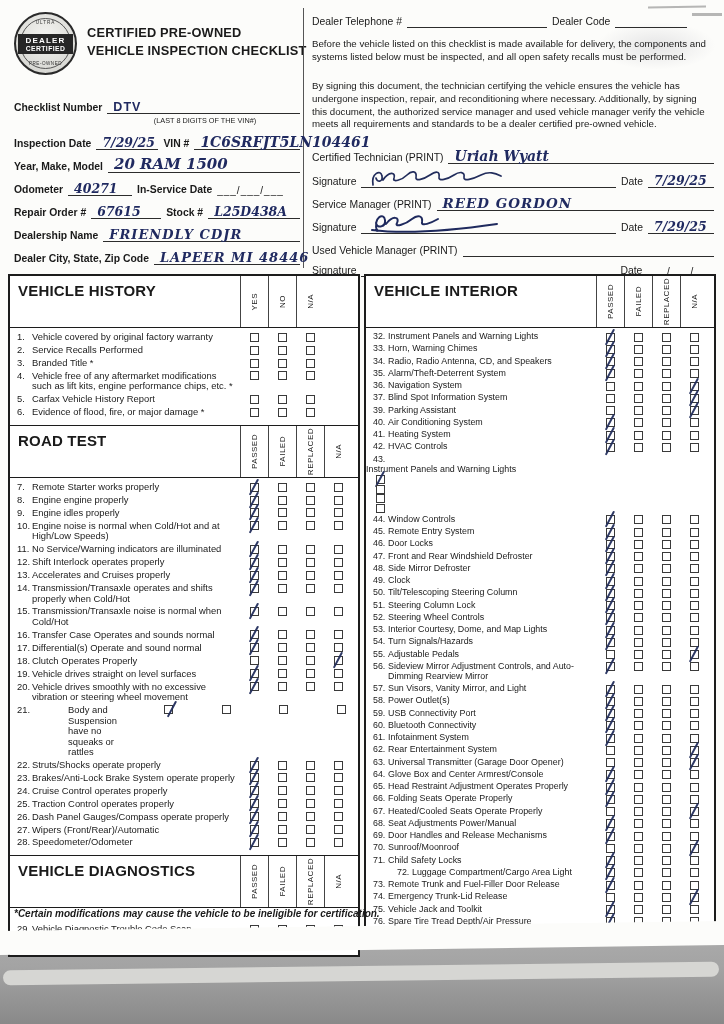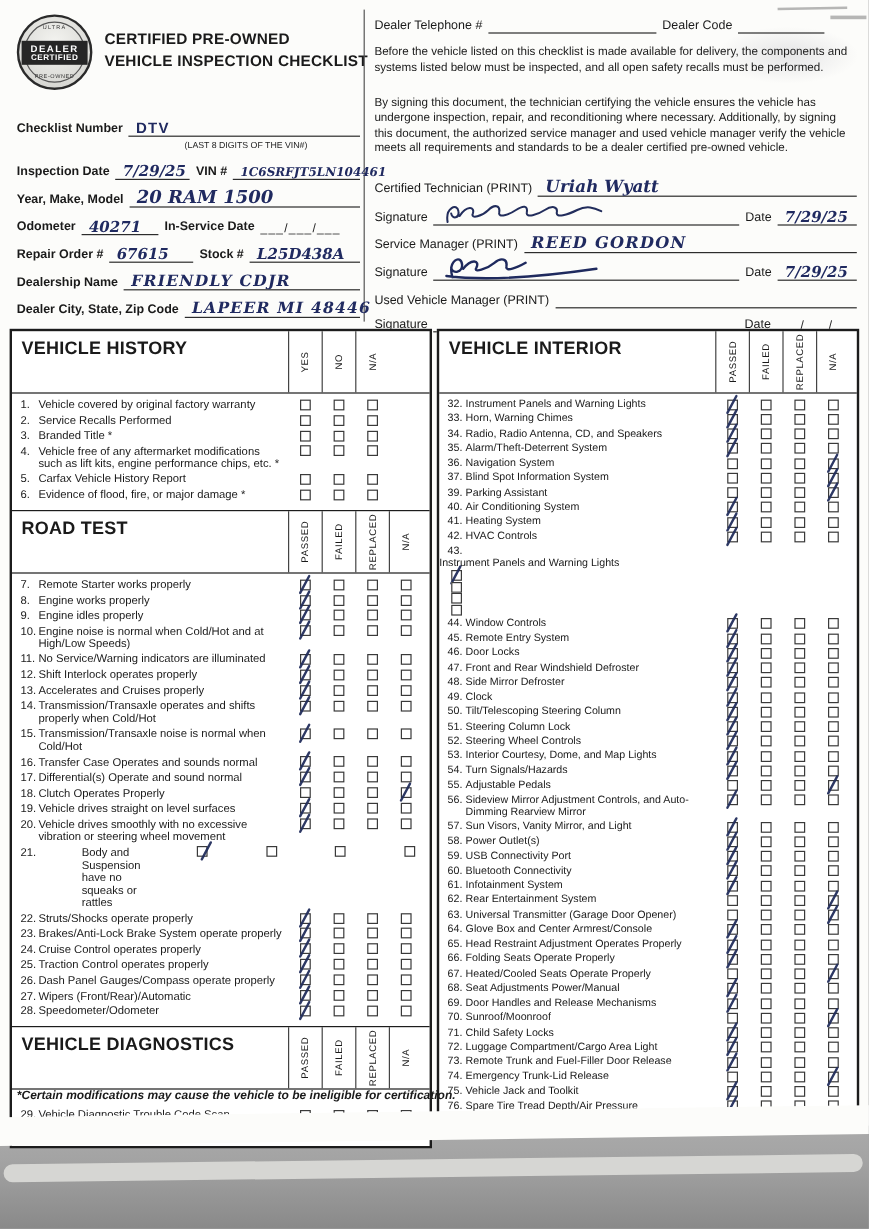--- a/index.html
+++ b/index.html
@@ -105,21 +105,21 @@
     </div>
     <div class="hint" style="left:110px; top:116px; width:190px;">(LAST 8 DIGITS OF THE VIN#)</div>
 
     <div class="hrow" style="left:14px; top:136px; width:286px;">
       <span class="lbl b">Inspection Date</span>
       <span class="blank" style="width:62px;">
         <span class="hw">7/29/25</span>
       </span>
       <span class="lbl b">VIN #</span>
       <span class="blank grow">
-        <span class="hw" style="font-size:10px;text-align:center;">1C6SRFJT5LN104461</span>
+        <span class="hw" style="font-size:14px;text-align:center;">1C6SRFJT5LN104461</span>
       </span>
     </div>
 
     <div class="hrow" style="left:14px; top:159px; width:286px;">
       <span class="lbl b">Year, Make, Model</span>
       <span class="blank grow">
         <span class="hw hw-lg">20  RAM 1500</span>
       </span>
     </div>
 
@@ -347,21 +347,21 @@
               </span>
               <span class="cell">
                 <span class="box"></span>
               </span>
               <span class="cell">
                 <span class="box"></span>
               </span>
             </div>
             <div class="row" style="padding-right: 6px;">
               <span class="num">8.</span>
-              <span class="txt">Engine works properly</span>
+              <span class="txt">Engine engine properly</span>
               <span class="cell">
                 <span class="box"></span>
                 <span class="mark"></span>
               </span>
               <span class="cell">
                 <span class="box"></span>
               </span>
               <span class="cell">
                 <span class="box"></span>
               </span>
@@ -1442,21 +1442,21 @@
               <span class="cell">
                 <span class="box"></span>
               </span>
               <span class="cell">
                 <span class="box"></span>
               </span>
               <span class="cell">
                 <span class="box"></span>
               </span>
             </div>
-            <div class="row" style="padding-right: 6px;">
+            <div class="row" style="padding-right: 6px; padding-left: 24px;">
               <span class="num">72.</span>
               <span class="txt">Luggage Compartment/Cargo Area Light</span>
               <span class="cell">
                 <span class="box"></span>
                 <span class="mark"></span>
               </span>
               <span class="cell">
                 <span class="box"></span>
               </span>
               <span class="cell">

